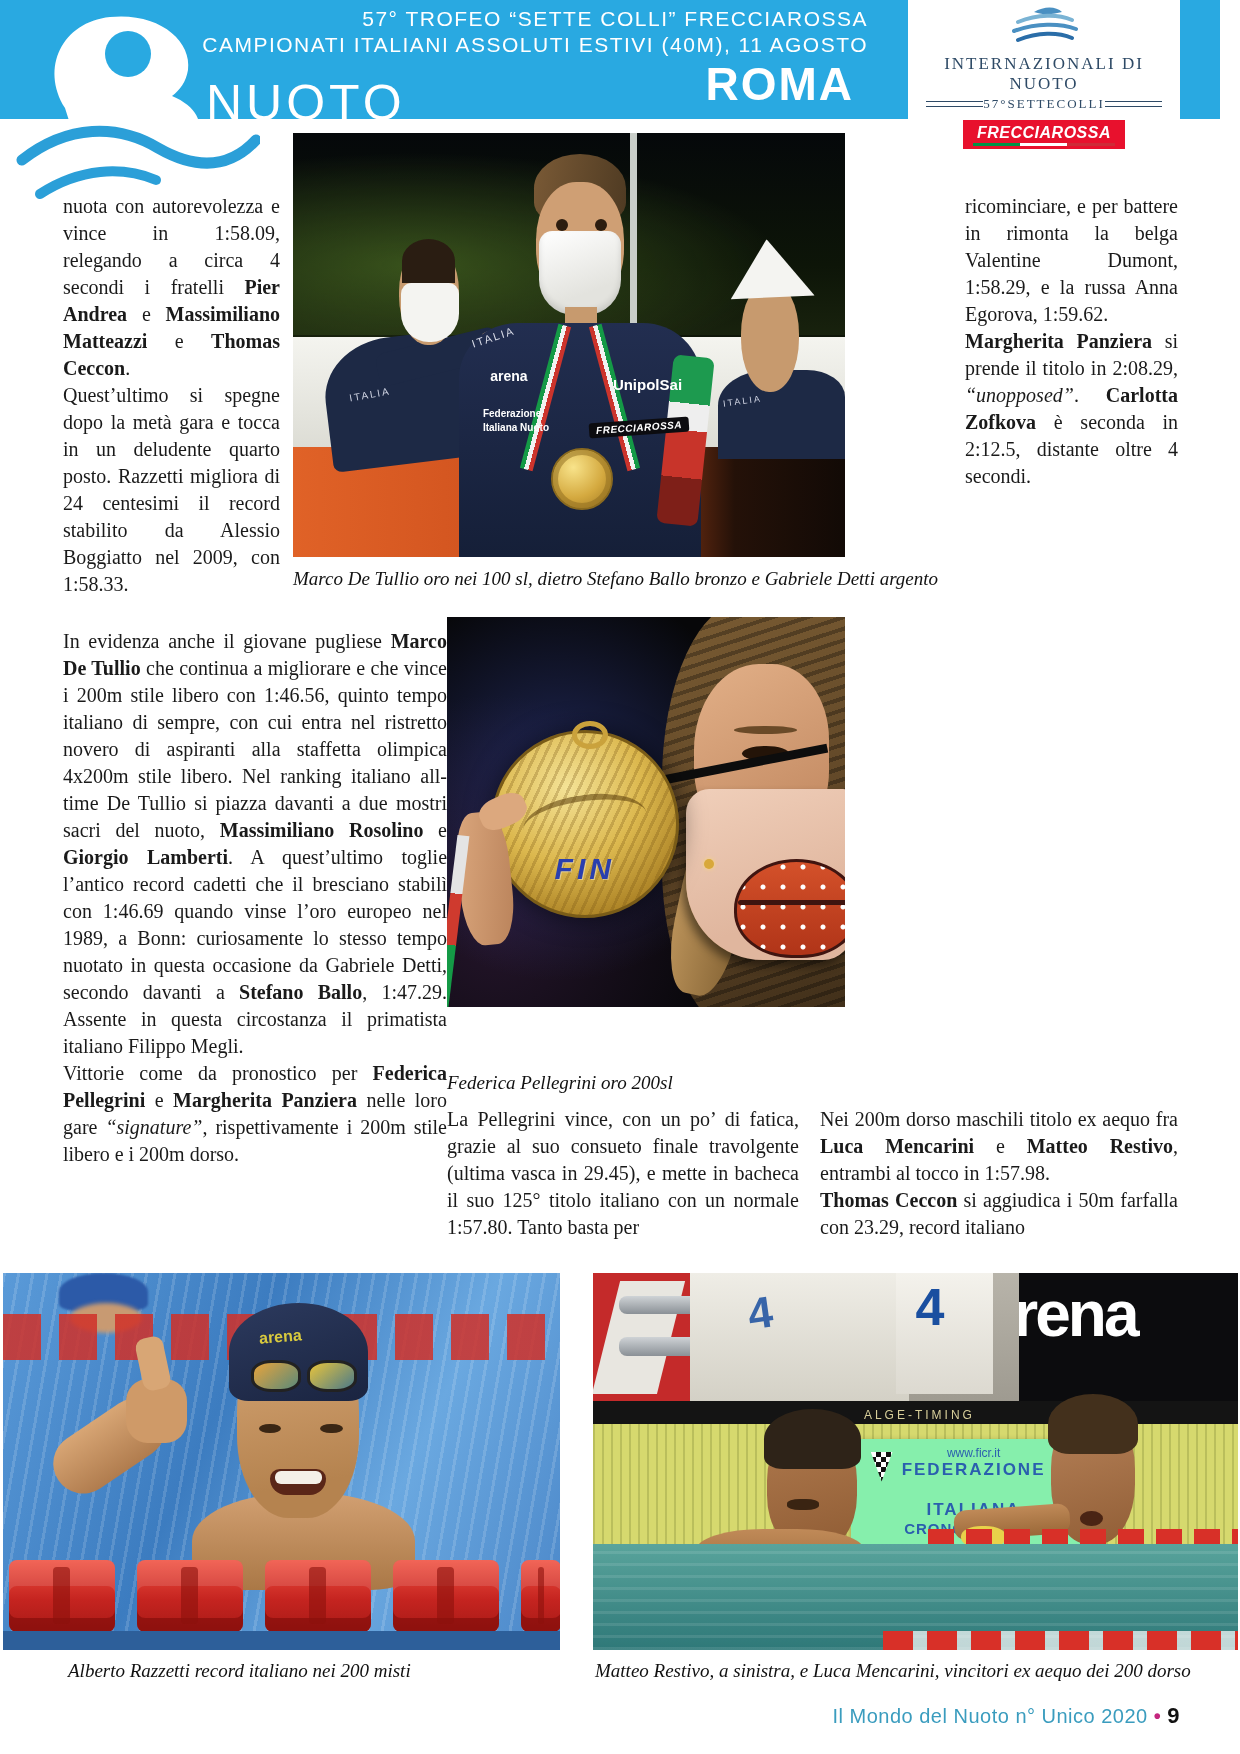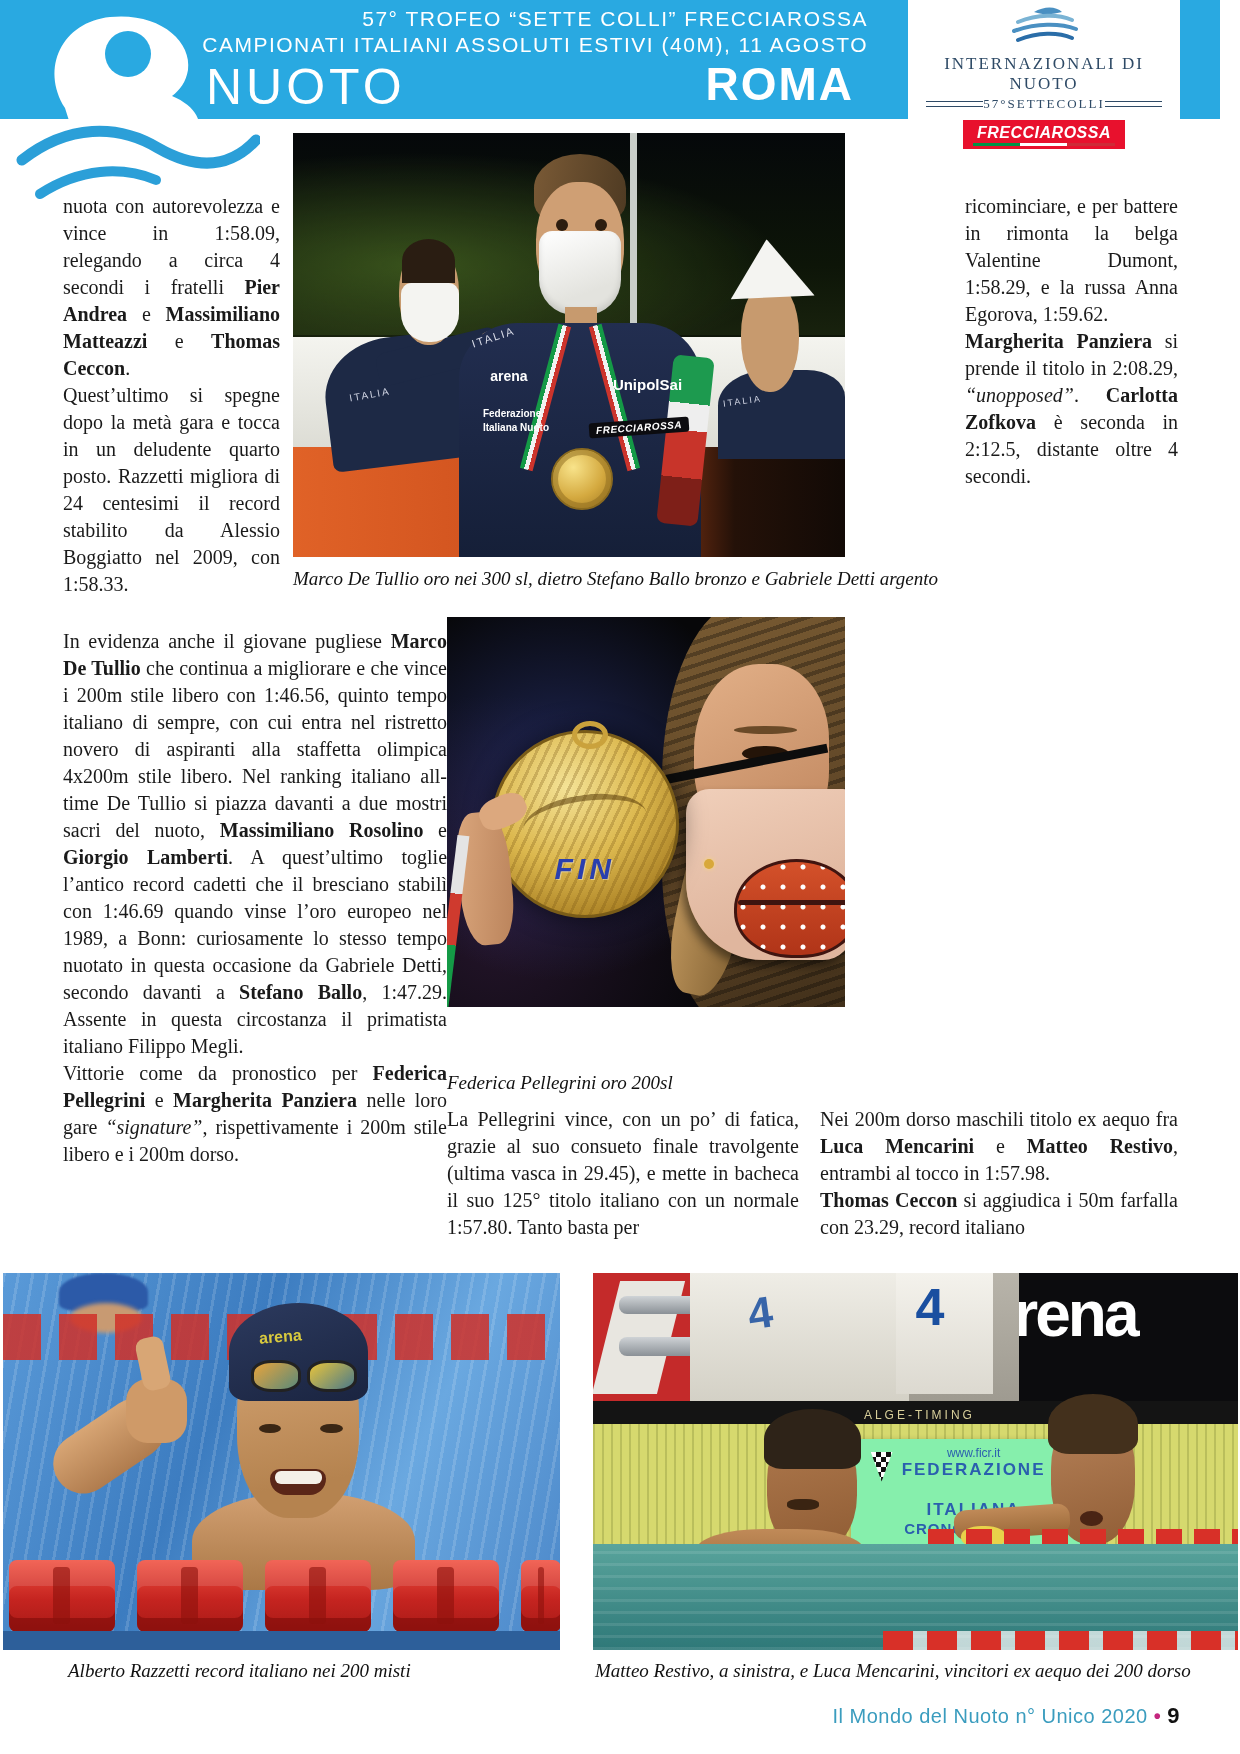--- a/index.html
+++ b/index.html
@@ -96,21 +96,21 @@
 </head>
 <body>
 
 <div class="page">
 
   <div class="abs band"></div>
 
   <div class="abs band-line" style="right:372px;top:7px;">57° TROFEO “SETTE COLLI” FRECCIAROSSA</div>
   <div class="abs band-line" style="right:372px;top:33px;">CAMPIONATI ITALIANI ASSOLUTI ESTIVI (40M), 11 AGOSTO</div>
   <div class="abs roma" style="right:386px;top:57px;">ROMA</div>
-  <div class="abs nuoto" style="left:206px;top:58px;">NUOTO</div>
+  <div class="abs nuoto" style="left:206px;top:74px;">NUOTO</div>
 
   <svg class="abs" style="left:10px;top:8px;" width="250" height="200" viewBox="0 0 250 200">
     <path d="M55,100 C30,60 52,14 100,9 C148,4 182,32 178,62 C176,74 170,82 162,88
              C186,98 196,116 184,130 C158,160 112,150 88,172 C70,150 62,122 55,100 Z" fill="#ffffff"></path>
     <circle cx="118" cy="46" r="23" fill="#29a9e1"></circle>
     <path d="M12,152 C58,116 108,116 148,140 C190,164 222,158 246,132" fill="none" stroke="#2b9fd8" stroke-width="11" stroke-linecap="round"></path>
     <path d="M30,186 C70,160 112,158 146,172" fill="none" stroke="#2b9fd8" stroke-width="10" stroke-linecap="round"></path>
   </svg>
 
   <div class="abs logo-box">
@@ -197,21 +197,21 @@
            box-shadow:inset 0 0 0 5px rgba(140,106,30,.5);"></div>
       <span class="ph-label" style="left:5%;top:44%;font-size:11px;letter-spacing:2px;transform:rotate(-18deg);color:#d9dce8;">ITALIA</span>
       <span class="ph-label" style="left:13%;top:53%;font-size:14px;font-weight:700;">arena</span>
       <span class="ph-label" style="right:8%;top:55%;font-size:15px;font-weight:700;">UnipolSai</span>
       <span class="ph-label" style="right:5%;top:66%;font-size:10px;font-weight:700;font-style:italic;background:#0c0c10;
             padding:2px 7px;border-radius:3px;transform:rotate(-4deg);letter-spacing:.5px;">FRECCIAROSSA</span>
       <span class="ph-label" style="left:10%;top:63%;font-size:10px;font-weight:700;">Federazione</span>
       <span class="ph-label" style="left:10%;top:66.5%;font-size:10px;font-weight:700;">Italiana Nuoto</span>
     </div>
   </div>
-  <div class="abs caption" style="left:293px;top:568px;width:552px;text-align:center;">Marco De Tullio oro nei 300 sl, dietro Stefano Ballo bronzo e Gabriele Detti argento</div>
+  <div class="abs caption" style="left:293px;top:568px;width:552px;text-align:center;">Marco De Tullio oro nei 100 sl, dietro Stefano Ballo bronzo e Gabriele Detti argento</div>
 
   <div class="abs photo" style="left:447px;top:617px;width:398px;height:390px;">
     <div class="p2-bg"></div>
 
     <div class="abs" style="left:54%;top:-4%;width:50%;height:110%;border-radius:42% 0 0 38%;
          background:repeating-linear-gradient(-18deg,rgba(0,0,0,.28) 0 4px,transparent 4px 11px),
          linear-gradient(160deg,#7a5c33,#5d4426 60%,#3c2c18);"></div>
     <div class="abs" style="left:58%;top:52%;width:16%;height:45%;border-radius:40%;transform:rotate(12deg);
          background:linear-gradient(90deg,#b89058,#8a6838);"></div>
 

